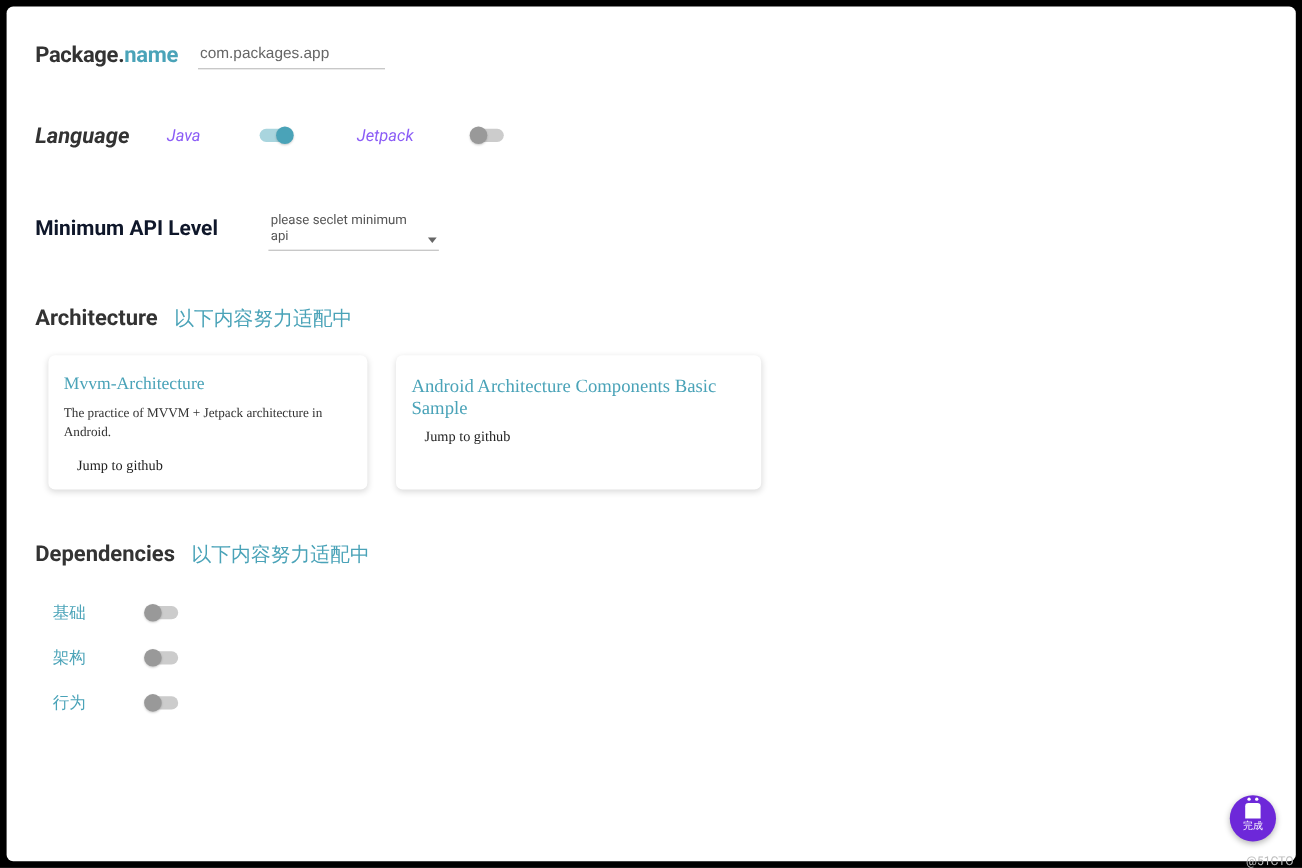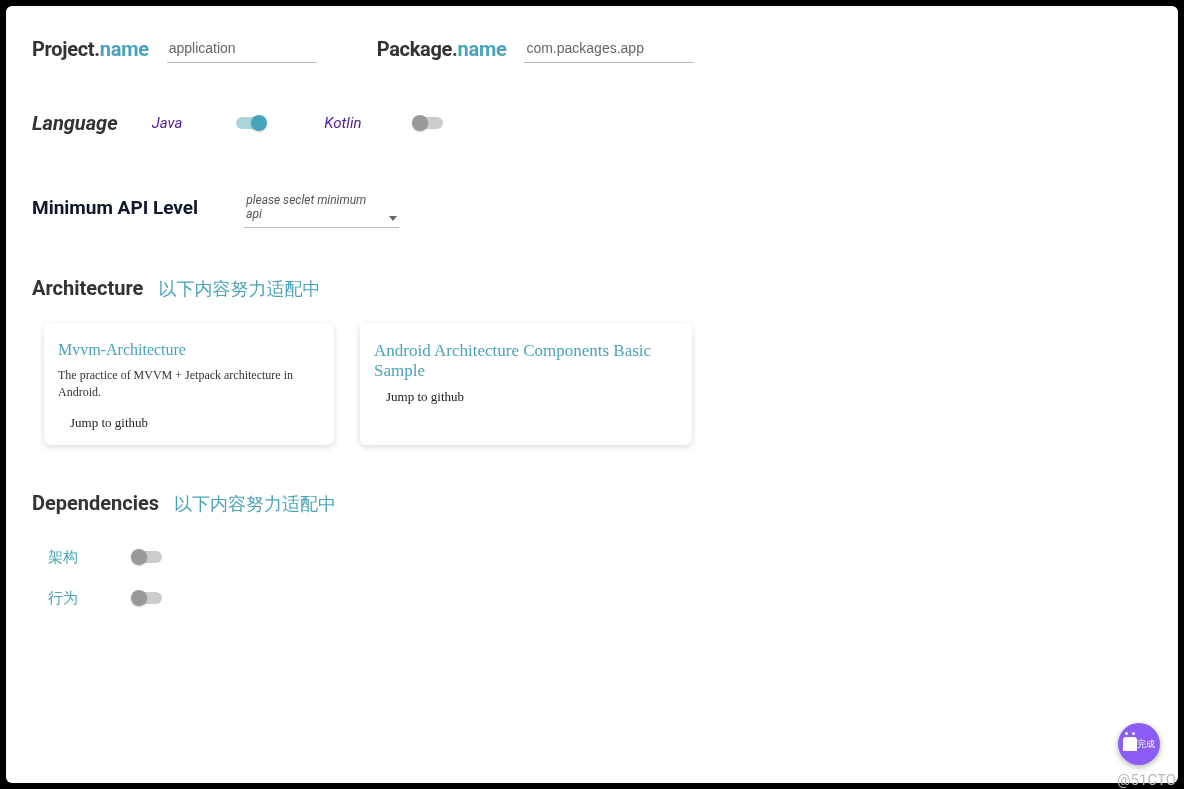--- a/index.html
+++ b/index.html
@@ -6,81 +6,75 @@
     body { font-family: -apple-system, BlinkMacSystemFont, "Segoe UI", Roboto, Helvetica, Arial, sans-serif; background: #000; width: 1184px; height: 789px; position: relative; }
     .frame { background: #fff; margin: 6px; width: 1172px; height: 777px; border-radius: 6px; padding: 28px 26px; position: relative; }
     .row { display: flex; align-items: center; margin-bottom: 48px; }
     .label-strong { font-size: 20px; font-weight: 700; color: #333; letter-spacing: -0.3px; }
     .label-strong .accent { color: #4aa3b8; }
     .text-input { margin-left: 18px; font-size: 14px; color: #666; border: none; border-bottom: 1px solid #bbb; padding: 6px 2px; width: 150px; background: transparent; outline: none; }
     .field-group { display: flex; align-items: center; margin-right: 60px; }
     .lang-row { display: flex; align-items: center; margin-bottom: 52px; font-style: italic; }
     .lang-label { font-size: 20px; font-weight: 700; color: #333; margin-right: 34px; }
     .lang-item { display: flex; align-items: center; margin-right: 60px; }
-    .lang-name { font-size: 15px; color: #4c1d95; margin-right: 54px; }
+    .lang-name { font-size: 15px; color: #8b5cf6; margin-right: 54px; }
     .toggle { width: 28px; height: 12px; border-radius: 8px; position: relative; cursor: pointer; }
     .toggle.on { background: #a9d5de; }
     .toggle.off { background: #ccc; }
     .toggle .knob { width: 16px; height: 16px; border-radius: 50%; position: absolute; top: -2px; box-shadow: 0 1px 2px rgba(0,0,0,0.2); }
     .toggle.on .knob { right: -3px; background: #4aa3b8; }
     .toggle.off .knob { left: -3px; background: #999; }
     .api-row { display: flex; align-items: center; margin-bottom: 48px; }
     .api-label { font-size: 19px; font-weight: 700; color: #0f172a; margin-right: 46px; }
-    .select-field { display: flex; align-items: flex-end; border-bottom: 1px solid #bbb; padding: 6px 2px; cursor: pointer; width: 155px; justify-content: space-between; font-style: italic; }
+    .select-field { display: flex; align-items: flex-end; border-bottom: 1px solid #bbb; padding: 6px 2px; cursor: pointer; width: 155px; justify-content: space-between; }
     .select-text { font-size: 12px; color: #555; }
     .dropdown-arrow { width: 0; height: 0; border-left: 4px solid transparent; border-right: 4px solid transparent; border-top: 5px solid #666; margin-left: 6px; }
     .section-title { font-size: 20px; font-weight: 700; color: #333; margin-bottom: 22px; }
     .section-title .sub { color: #4aa3b8; font-weight: 500; font-size: 18px; margin-left: 10px; }
     .cards { display: flex; gap: 26px; margin-bottom: 46px; margin-left: 12px; font-family: Liberation Serif, serif; }
     .card { background: #fff; border-radius: 6px; box-shadow: 0 2px 6px rgba(0,0,0,0.15); padding: 18px 14px 14px 14px; width: 290px; }
     .card.wide { width: 332px; }
     .card-title { color: #4aa3b8; font-size: 16px; font-weight: 500; margin-bottom: 8px; }
     .card-title.lg { font-size: 17px; }
     .card-desc { font-size: 12px; color: #333; line-height: 1.4; margin-bottom: 14px; white-space: pre-line; }
     .card-action { font-size: 13px; font-weight: 500; color: #222; margin-left: 12px; cursor: pointer; }
     .deps { margin-left: 16px; margin-top: 32px; }
     .dep-row { display: flex; align-items: center; margin-bottom: 22px; }
     .dep-label { color: #4aa3b8; font-size: 15px; width: 86px; }
-    .fab { position: absolute; right: 18px; bottom: 18px; width: 42px; height: 42px; border-radius: 50%; background: #8b5cf6; display: flex; flex-direction: row; align-items: center; justify-content: center; cursor: pointer; box-shadow: 0 2px 6px rgba(0,0,0,0.3); }
+    .fab { position: absolute; right: 18px; bottom: 18px; width: 42px; height: 42px; border-radius: 50%; background: #6d28d9; display: flex; flex-direction: column; align-items: center; justify-content: center; cursor: pointer; box-shadow: 0 2px 6px rgba(0,0,0,0.3); }
     .fab-icon { width: 14px; height: 14px; background: #fff; border-radius: 3px 3px 0 0; position: relative; }
     .fab-icon:before { content: ''; position: absolute; width: 3px; height: 3px; background: #fff; border-radius: 50%; top: -5px; left: 2px; }
     .fab-icon:after { content: ''; position: absolute; width: 3px; height: 3px; background: #fff; border-radius: 50%; top: -5px; right: 2px; }
     .fab-text { color: #fff; font-size: 9px; margin-top: 1px; font-weight: 500; }
-    .watermark { position: absolute; right: 8px; bottom: 0; font-size: 15px; color: #bbb; }
+    .watermark { position: absolute; right: 8px; bottom: 0; font-size: 11px; color: #bbb; }
   </style>
 </head>
 <body>
 
 <div class="frame">
 
   <div class="row">
-    <div class="field-group">
-      <span class="label-strong">
-        <span>Project.</span><span class="accent">name</span>
-      </span>
-      <input class="text-input" value="application" style="">
-    </div>
     <div class="field-group">
       <span class="label-strong">
         <span>Package.</span><span class="accent">name</span>
       </span>
       <input class="text-input" style="width: 170px;" value="com.packages.app">
     </div>
   </div>
 
   <div class="lang-row">
     <span class="lang-label">Language</span>
     <div class="lang-item">
       <span class="lang-name">Java</span>
       <div class="toggle on">
           <div class="knob"></div>
         </div>
     </div>
     <div class="lang-item">
-      <span class="lang-name">Kotlin</span>
+      <span class="lang-name">Jetpack</span>
       <div class="toggle off">
           <div class="knob"></div>
         </div>
     </div>
   </div>
 
   <div class="api-row">
     <span class="api-label">Minimum API Level</span>
     <div class="select-field">
       <span class="select-text">please seclet minimum api</span>
@@ -103,20 +97,26 @@
       <div class="card-action">Jump to github</div>
     </div>
   </div>
 
   <div class="section-title">
     <span>Dependencies</span>
     <span class="sub">以下内容努力适配中</span>
   </div>
   <div class="deps">
     <div class="dep-row">
+      <span class="dep-label">基础</span>
+      <div class="toggle off">
+          <div class="knob"></div>
+        </div>
+    </div>
+    <div class="dep-row">
       <span class="dep-label">架构</span>
       <div class="toggle off">
           <div class="knob"></div>
         </div>
     </div>
     <div class="dep-row">
       <span class="dep-label">行为</span>
       <div class="toggle off">
           <div class="knob"></div>
         </div>

